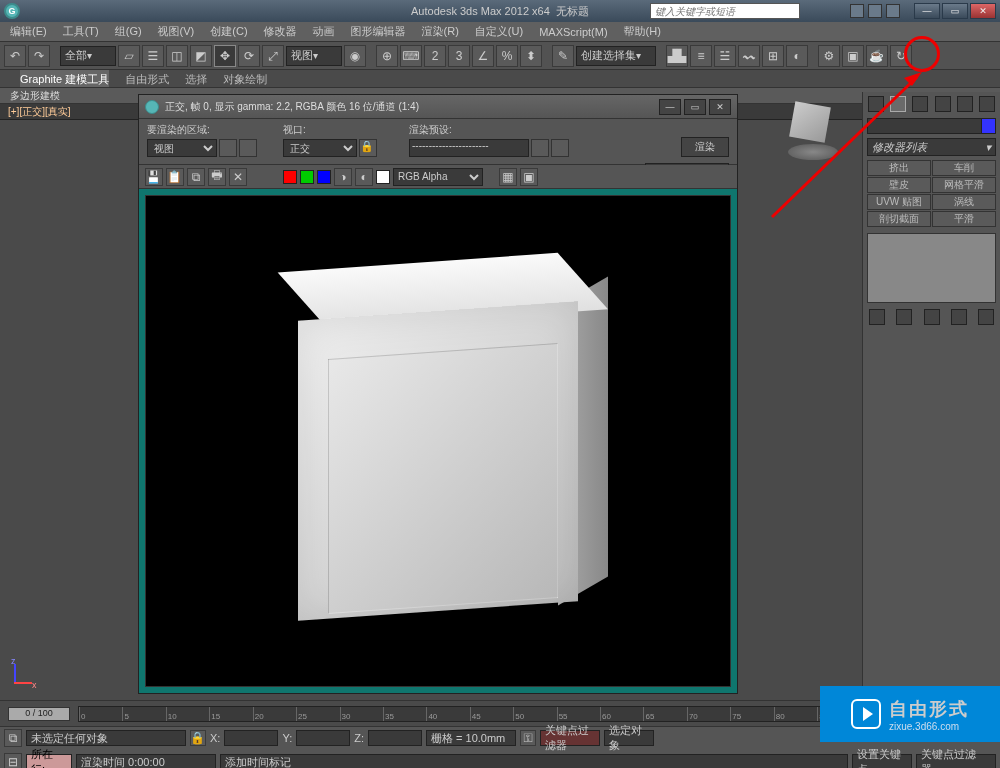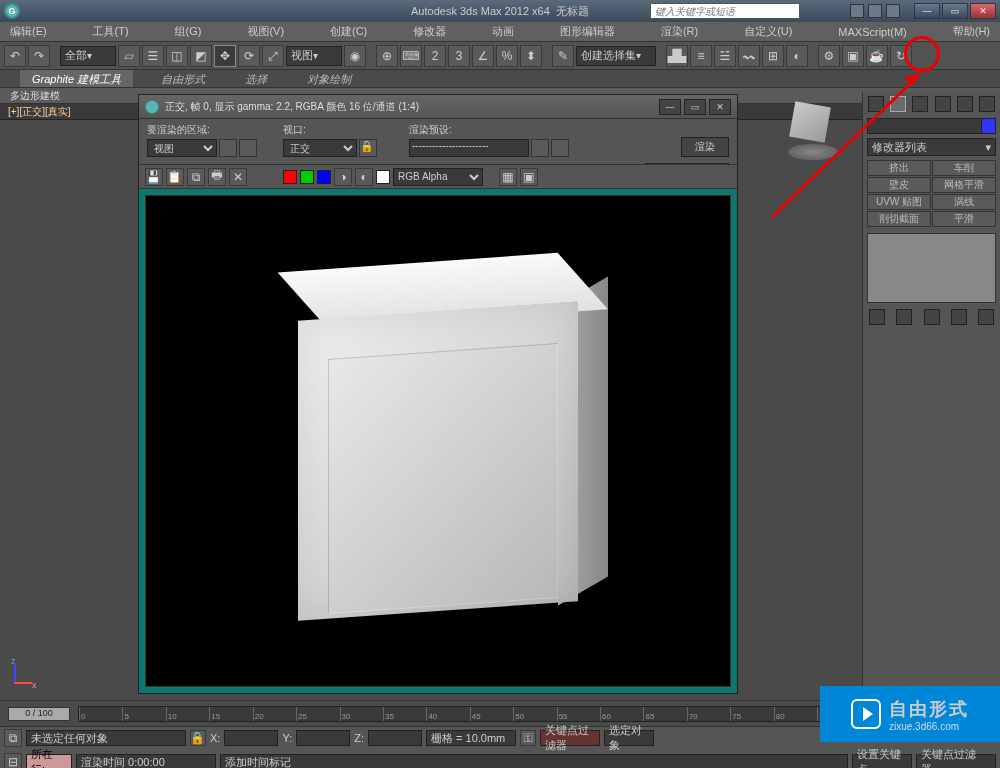--- a/index.html
+++ b/index.html
@@ -6,29 +6,29 @@
 body { background: #4a4a4a; width: 1000px; height: 768px; overflow: hidden; position: relative; }
 .titlebar { height: 22px; background: linear-gradient(#5a6a7a, #3a4a5a); display: flex; align-items: center; padding: 0 4px; position: relative; }
 .titlebar .logo { width: 16px; height: 16px; background: #56b6b6; border-radius: 50%; border: 2px solid #3c8c8c; display: flex; align-items: center; justify-content: center; font-size: 9px; color: #fff; font-weight: bold; }
 .titlebar .center { position: absolute; left: 50%; transform: translateX(-50%); color: #cfe6ff; font-size: 11px; }
 .titlebar .search { position: absolute; right: 200px; width: 150px; height: 16px; background: #fff; color: #999; font-style: italic; padding: 0 4px; font-size: 10px; border: 1px solid #555; }
 .titlebar .winbtns { position: absolute; right: 4px; display: flex; gap: 2px; }
 .titlebar .winbtns div { width: 26px; height: 16px; background: linear-gradient(#6a7a8a,#3a4a5a); border: 1px solid #2a3a4a; display: flex; align-items: center; justify-content: center; color: #eee; font-size: 9px; }
 .titlebar .winbtns .close { background: linear-gradient(#d66,#933); }
 .titlebar .tinyicons { position: absolute; right: 100px; display:flex; gap:4px;}
 .titlebar .tinyicons span { width:14px; height:14px; background:#6a7a8a; border:1px solid #333; display:inline-block;}
-.menubar { height: 20px; background: #606060; display: flex; align-items: center; padding: 0 6px; gap: 8px; border-bottom: 1px solid #333; color:#e0e0e0;justify-content:space-between;}
+.menubar { height: 20px; background: #606060; display: flex; align-items: center; padding: 0 6px; gap: 8px; border-bottom: 1px solid #333; color:#e0e0e0;}
 .menubar span { padding: 2px 4px; cursor: pointer; white-space: nowrap; font-size: 11px; }
 .toolbar { height: 28px; background: #525252; display: flex; align-items: center; padding: 0 4px; gap: 2px; border-bottom: 1px solid #333; }
 .tool-btn { width: 22px; height: 22px; background: #5a5a5a; border: 1px solid #3a3a3a; display: flex; align-items: center; justify-content: center; font-size: 12px; color: #ccc; }
 .tool-btn.active { background: #3a3a3a; border-color: #888; }
 .tool-sep { width: 6px; }
 .tool-sel { height: 20px; background: #3a3a3a; border: 1px solid #222; color: #ccc; padding: 0 4px; font-size: 10px; display: flex; align-items: center; }
 .ribbon-tabs { height: 18px; background: #4a4a4a; display: flex; gap: 16px; padding: 0 20px; border-bottom: 1px solid #333; }
-.ribbon-tabs span { color: #bbb; font-size: 11px; padding: 2px 12px; font-style: italic; }
+.ribbon-tabs span { color: #bbb; font-size: 11px; padding: 2px 0; }
 .ribbon-tabs .act { background: #666; color: #fff; }
 .sub-label { height: 16px; background: #5a5a5a; padding: 1px 10px; font-size: 10px; color: #ddd; border-bottom: 1px solid #333; }
 .viewport-label { height: 16px; background: #3a3a3a; padding: 1px 8px; font-size: 10px; color: #ffcc99; border-bottom: 1px solid #222;}
 .render-window { position: absolute; left: 138px; top: 94px; width: 600px; height: 600px; background: #0f766e; border: 1px solid #222; display: flex; flex-direction: column; }
 .rw-title { height: 24px; background: linear-gradient(#666,#555); display: flex; align-items: center; padding: 0 6px; gap: 6px; border-bottom: 1px solid #333; }
 .rw-title .ico { width: 14px; height: 14px; background: #56b6b6; border-radius: 50%; border: 1px solid #3c8c8c; }
 .rw-title .txt { flex: 1; font-size: 10px; color: #ddd; }
 .rw-title .btns { display: flex; gap: 3px; }
 .rw-title .btns div { width: 22px; height: 16px; background: #444; border: 1px solid #222; display: flex; align-items: center; justify-content: center; font-size: 9px; }
 .rw-opts { height: 46px; background: #555; border-bottom: 1px solid #333; padding: 4px 8px; display: grid; grid-template-columns: 130px 120px 200px auto; gap: 6px; align-items: end; }
@@ -44,21 +44,21 @@
 .face-front { position: absolute; left: 20px; top: 60px; width: 280px; height: 300px; background: linear-gradient(135deg,#f0f0f0,#bbb); transform: skewY(-4deg); box-shadow: inset 0 0 40px rgba(0,0,0,.1); }
 .face-top { position: absolute; left: 20px; top: 20px; width: 280px; height: 60px; background: linear-gradient(#fafafa,#e0e0e0); transform: skewY(-4deg) skewX(40deg) translateX(30px); transform-origin: bottom left; }
 .face-side { position: absolute; right: -10px; top: 40px; width: 50px; height: 300px; background: linear-gradient(90deg,#aaa,#888); transform: skewY(-30deg); }
 .inner-panel { position: absolute; left: 50px; top: 100px; width: 230px; height: 255px; background: linear-gradient(135deg,#e8e8e8,#b8b8b8); transform: skewY(-4deg); border: 1px solid rgba(0,0,0,.05); }
 .right-panel { position: absolute; top: 92px; right: 0; width: 138px; bottom: 70px; background: #555; border-left: 1px solid #333; padding: 4px; }
 .cmd-tabs { display: flex; gap: 4px; margin-bottom: 6px; justify-content: space-around; }
 .cmd-tabs .ct { width: 16px; height: 16px; background: #444; border: 1px solid #222; }
 .cmd-tabs .ct.act { background: #6a6a6a; border-color: #aaa; }
 .name-field { height: 16px; background: #3a3a3a; border: 1px solid #222; margin-bottom: 4px; display:flex;}
 .name-field .color { width:14px; background:#33f; border-left:1px solid #222;}
-.mod-list { height: 18px; background: #3a3a3a; border: 1px solid #222; margin-bottom: 4px; display: flex; align-items: center; padding: 0 4px; font-size: 10px; justify-content: space-between;}
+.mod-list { height: 18px; background: #3a3a3a; border: 1px solid #222; margin-bottom: 4px; display: flex; align-items: center; padding: 0 4px; font-size: 10px; justify-content: space-between; font-style: italic;}
 .mod-btns { display: grid; grid-template-columns: 1fr 1fr; gap: 1px; margin-bottom: 6px; }
 .mod-btns .mb { height: 16px; background: #5a5a5a; border: 1px solid #333; font-size: 10px; display: flex; align-items: center; justify-content: center; color: #bbb; }
 .stack { height: 70px; background: #888; border: 1px solid #333; margin-bottom: 4px; }
 .stack-tools { display: flex; gap: 4px; justify-content: space-between; padding: 2px;}
 .stack-tools .st { width: 16px; height: 16px; background: #444; border: 1px solid #222; }
 .timeline { position: absolute; bottom: 42px; left: 0; right: 0; height: 26px; background: #4a4a4a; border-top: 1px solid #333; display:flex; align-items:center; gap:8px; padding:0 8px; }
 .timeline .slider { width: 62px; height: 14px; background: #aaa; border: 1px solid #333; font-size: 9px; color: #222; text-align: center; }
 .timeline .ruler { flex:1; height:16px; background:#3a3a3a; border:1px solid #222; position:relative; display:flex; align-items:flex-end; overflow:hidden;}
 .timeline .ruler span { flex:1; border-left:1px solid #666; font-size:8px; color:#999; padding-left:1px; height:100%; display:flex; align-items:flex-end;}
 .statusbar { position: absolute; bottom: 0; left: 0; right: 0; height: 42px; background: #555; border-top: 1px solid #333; display: flex; align-items: center; padding: 2px 4px; gap: 6px; flex-wrap: wrap; font-size: 10px; }

